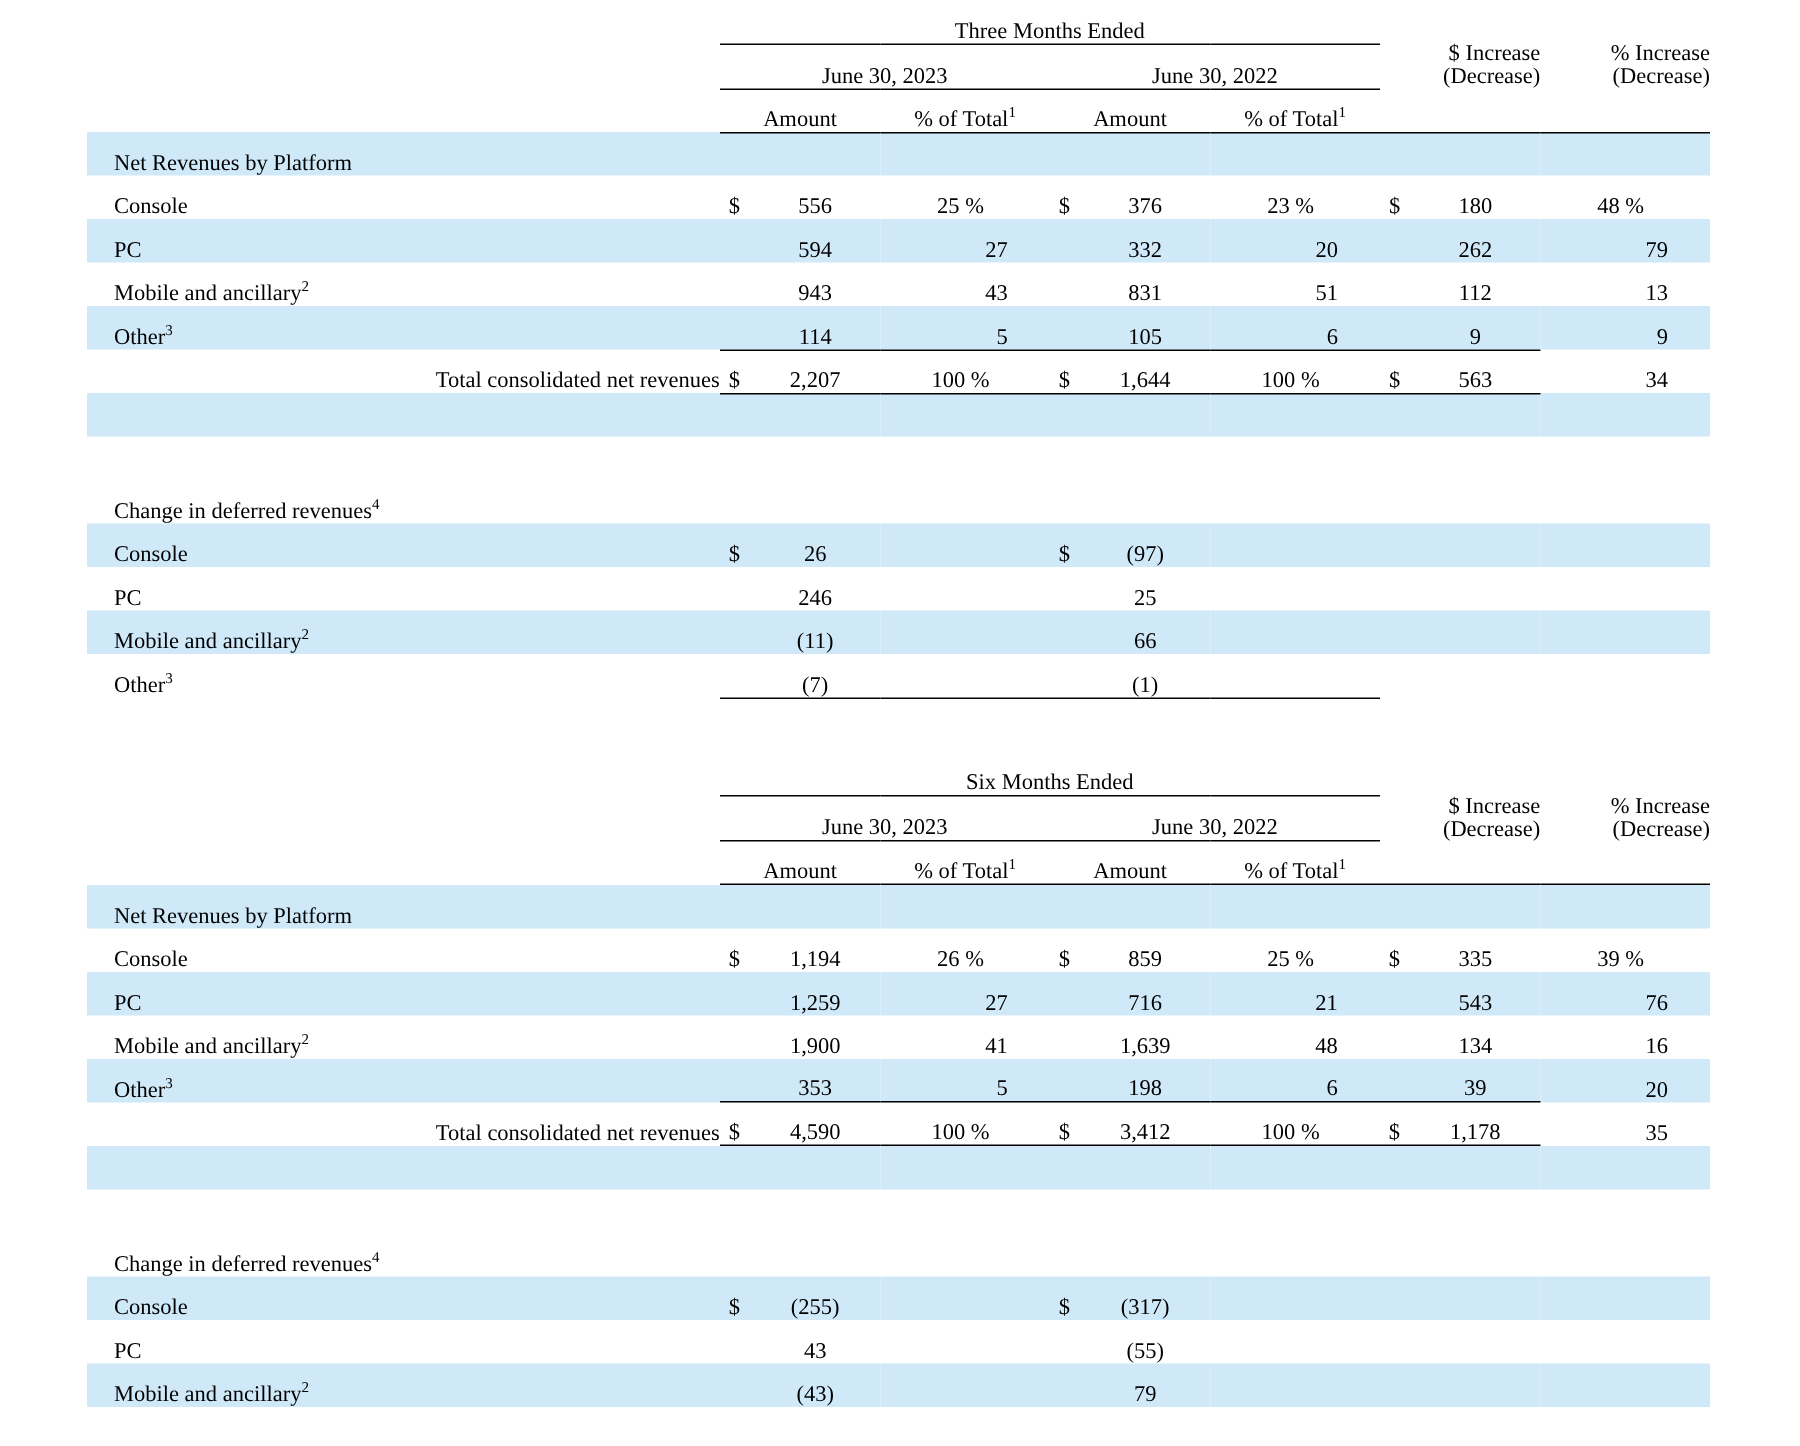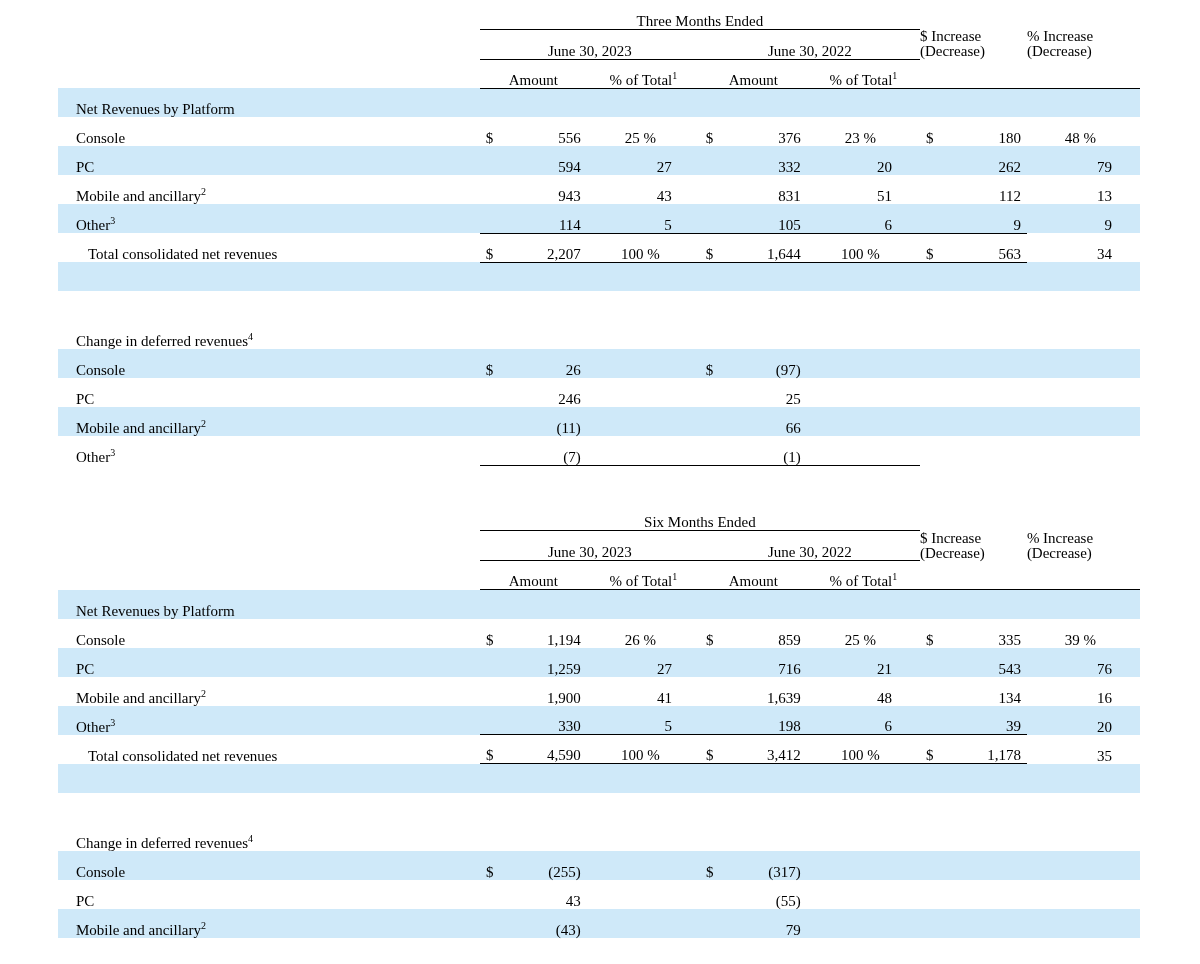--- a/index.html
+++ b/index.html
@@ -44,42 +44,42 @@
   col.c-pct1    { width: 112px; }
   col.c-cur2    { width: 26px; }
   col.c-amt2    { width: 80px; }
   col.c-pct2    { width: 112px; }
   col.c-cur3    { width: 26px; }
   col.c-amt3    { width: 80px; }
   col.c-pct3    { width: 112px; }
 
   .shade { background: #cfe9f9; }
 
-  .num { text-align: right; padding-right: 6px !important; }
+  .num { text-align: center; padding-right: 6px !important; }
   .pct { text-align: right; padding-right: 28px !important; }
   .pctsym { text-align: center; padding-right: 6px !important; }
   .cur { text-align: left; padding-left: 6px !important; }
   .indent1 { padding-left: 18px !important; }
-  .indent2 { padding-left: 30px !important; }
+  .indent2 { padding-left: 30px !important; text-align: right; }
 
   .hdr-center { text-align: center; font-weight: bold; }
   .hdr-rule-bottom { border-bottom: 1.4px solid #000; }
 
   .spacer-row td { height: 22px; }
 
   .single-rule { border-bottom: 1.3px solid #000; }
   .double-rule {
     border-bottom: 1.3px solid #000;
     box-shadow: 0 4px 0 -2.6px #000;
   }
 
   .sup { font-size: 10px; vertical-align: super; line-height: 0; }
 
   .section-title { font-weight: bold; font-size: 15px; }
-  .hdr-two-line { text-align: left; font-weight: bold; font-size: 14.5px; line-height: 15px; }
+  .hdr-two-line { text-align: right; font-weight: bold; font-size: 14.5px; line-height: 15px; }
   .hdr-two-line span { display: block; }
   .topline { border-top: 1.4px solid #000; }
 </style>
 </head>
 <body>
 
 <div class="page">
   <div id="tables-root">
       <table class="fin">
         <colgroup>
@@ -370,21 +370,21 @@
             <td class="cur"></td>
             <td class="num">1,639</td>
             <td class="pct"><span>48</span></td>
             <td class="cur"></td>
             <td class="num">134</td>
             <td class="pct"><span>16</span></td>
           </tr>
           <tr>
             <td class="label indent1 shade">Other<span class="sup">3</span></td>
             <td class="cur shade single-rule"></td>
-            <td class="num shade single-rule">330</td>
+            <td class="num shade single-rule">353</td>
             <td class="pct shade single-rule"><span>5</span></td>
             <td class="cur shade single-rule"></td>
             <td class="num shade single-rule">198</td>
             <td class="pct shade single-rule"><span>6</span></td>
             <td class="cur shade single-rule"></td>
             <td class="num shade single-rule">39</td>
             <td class="pct shade"><span>20</span></td>
           </tr>
           <tr>
             <td class="label indent2">Total consolidated net revenues</td>

